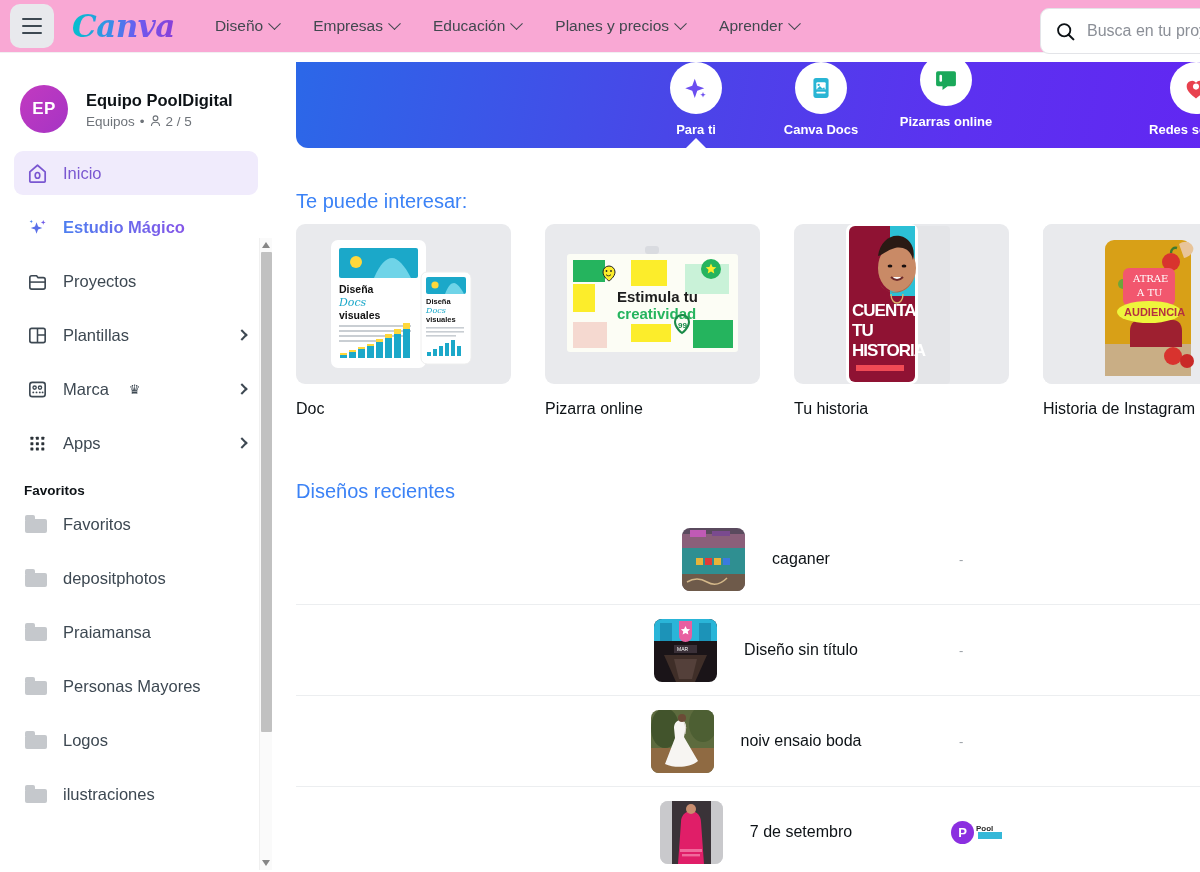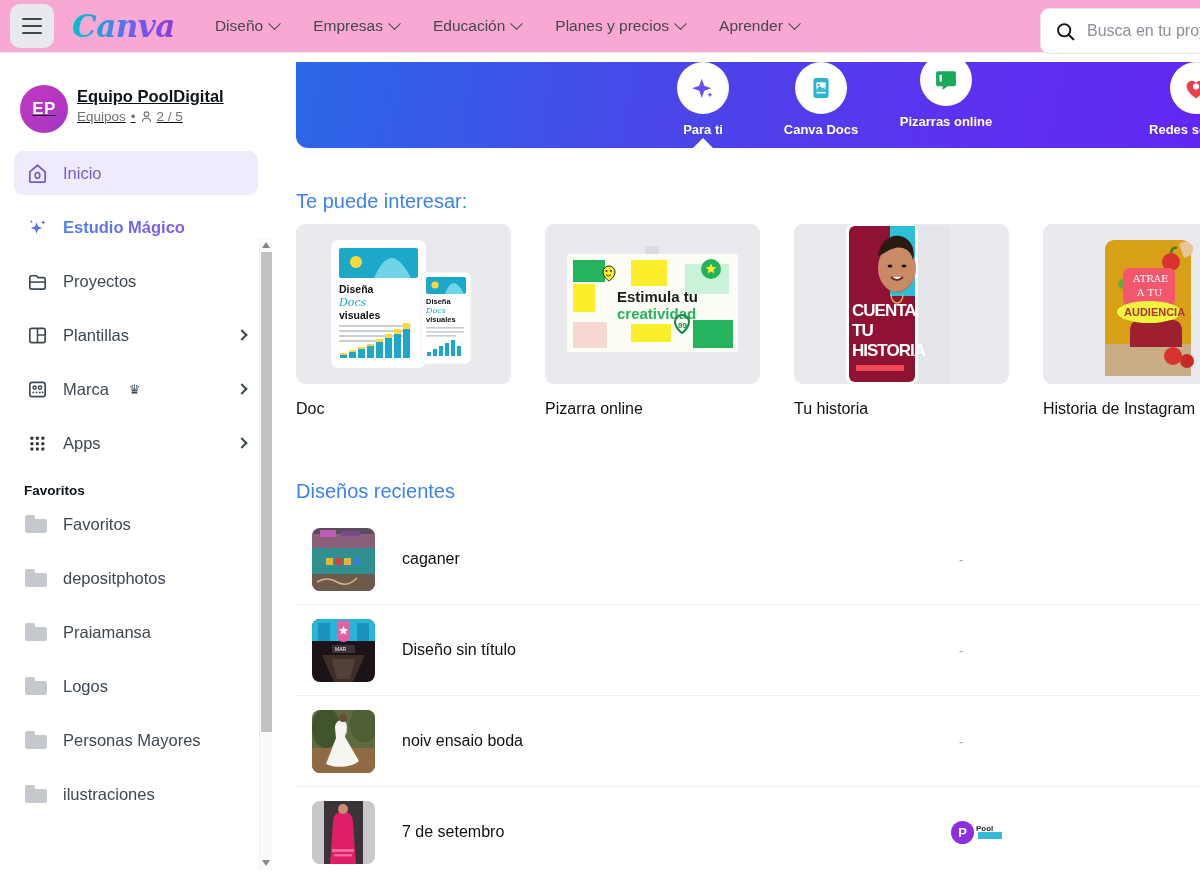--- a/index.html
+++ b/index.html
@@ -53,21 +53,21 @@
     border: none; outline: none; font-size: 16px; color: #0d1216;
     font-family: "Liberation Sans", sans-serif; width: 100%; background: transparent;
   }
   .searchwrap input::placeholder { color: #8b8f97; }
 
   
   .sidebar {
     position: absolute; top: 62px; left: 0; width: 272px; height: 810px;
     background: #fff; overflow: hidden;
   }
-  .teamrow { display: flex; align-items: flex-start; gap: 9px; padding: 23px 0 0 20px; cursor: pointer; text-decoration: underline; }
+  .teamrow { display: flex; align-items: center; gap: 18px; padding: 23px 0 0 20px; cursor: pointer; }
   .avatar {
     width: 48px; height: 48px; border-radius: 50%;
     background: linear-gradient(135deg,#c23ac0,#a634c4);
     color: #fff; font-size: 17px; font-weight: 700;
     display: flex; align-items: center; justify-content: center; letter-spacing: .5px;
   }
   .teamname { font-size: 16.5px; font-weight: 700; color: #0d1216; line-height: 1.35; }
   .teammeta { font-size: 13.5px; color: #6e7379; display: flex; align-items: center; gap: 5px; margin-top: 2px; }
 
   .navlist { margin-top: 18px; padding: 0 14px; }
@@ -133,21 +133,21 @@
     width: 215px; height: 160px; background: #e9eaed; border-radius: 9px;
     overflow: hidden; position: relative;
   }
   .card .cap { font-size: 16px; color: #0d1216; margin-top: 16px; white-space: nowrap; }
 
   .recent-title { position: absolute; left: 24px; top: 418px; }
 
   .rlist { position: absolute; left: 24px; top: 452px; width: 904px; }
   .rrow {
     height: 91px; display: flex; align-items: center; border-bottom: 1px solid #eceef0;
-    cursor: pointer; position: relative;
+    cursor: pointer; position: relative; justify-content: center;
   }
   .rthumb { width: 63px; height: 63px; border-radius: 8px; margin-left: 16px; overflow: hidden; position: relative; flex:0 0 auto;}
   .rname { margin-left: 27px; font-size: 16px; color: #0d1216; }
   .rdash { position: absolute; left: 663px; font-size: 13px; color: #9aa0a6; }
   .rowner { position: absolute; left: 655px; display: flex; align-items: center; gap: 2px; }
   .powner {
     width: 23px; height: 23px; border-radius: 50%; background: #8b2fe0; color:#fff;
     font-size: 13px; font-weight: 700; display: flex; align-items: center; justify-content: center;
   }
   .brandmark { width: 28px; height: 16px; position: relative; }
@@ -295,46 +295,46 @@
     <div class="folderrow">
       <span class="folder-ico"></span>
       <span class="lbl">depositphotos</span>
     </div>
     <div class="folderrow">
       <span class="folder-ico"></span>
       <span class="lbl">Praiamansa</span>
     </div>
     <div class="folderrow">
       <span class="folder-ico"></span>
-      <span class="lbl">Logos</span>
+      <span class="lbl">Personas Mayores</span>
     </div>
     <div class="folderrow">
       <span class="folder-ico"></span>
-      <span class="lbl">Personas Mayores</span>
+      <span class="lbl">Logos</span>
     </div>
     <div class="folderrow">
       <span class="folder-ico"></span>
       <span class="lbl">ilustraciones</span>
     </div>
   </div>
 
   <div class="sbar">
     <div class="arrow-up"></div>
     <div class="thumb"></div>
     <div class="arrow-down"></div>
   </div>
 </div>
 
 <div class="main">
 
   <div class="banner"></div>
 
   <div class="cats">
 
-    <div class="cat" style="left:347px;top:28px;">
+    <div class="cat" style="left:340px;top:28px;">
       <div class="bubble">
         <svg width="30" height="30" viewBox="0 0 24 24">
           <path d="M11 4.5 13 10.2 18.6 12.2 13 14.2 11 19.9 9 14.2 3.4 12.2 9 10.2z" fill="#6b4ef0"></path>
           <path d="M17.6 15.2 18.2 16.8 19.8 17.4 18.2 18 17.6 19.6 17 18 15.4 17.4 17 16.8z" fill="#6b4ef0"></path>
         </svg>
       </div>
       <div class="cname">Para ti</div>
       <div class="tri"></div>
     </div>
 

